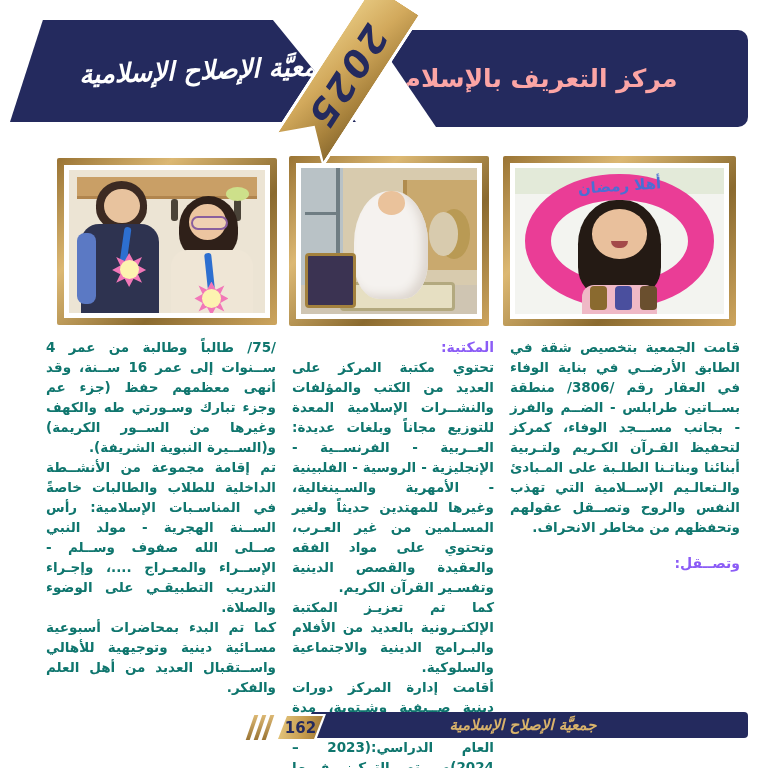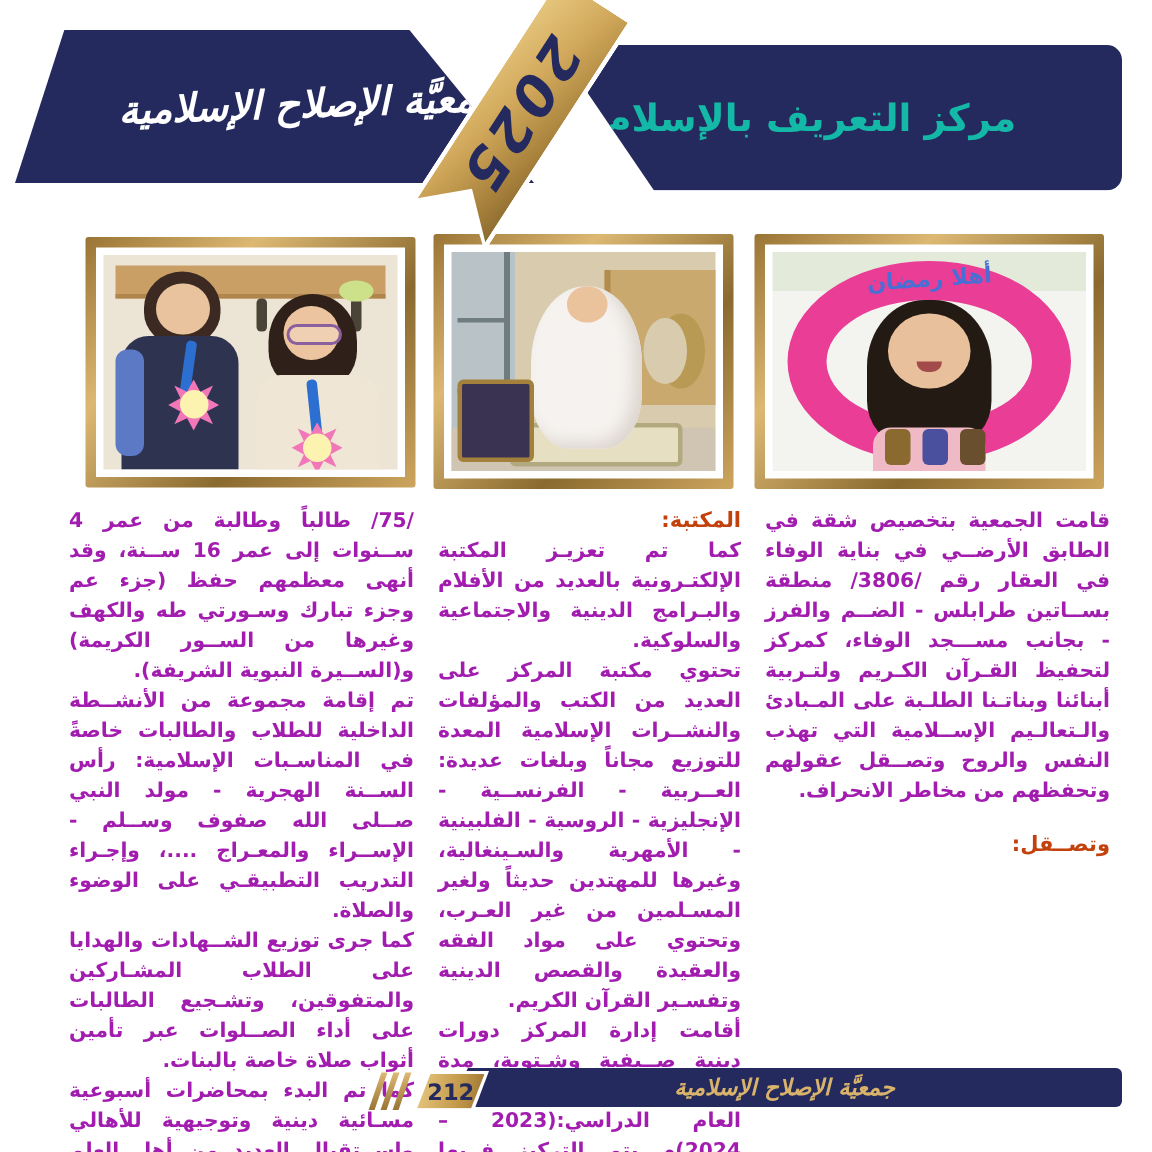--- a/index.html
+++ b/index.html
@@ -34,21 +34,21 @@
     transform:rotate(90deg);color:#242a5e;font-size:37px;font-weight:bold;
     letter-spacing:3px;font-style:italic;
   }
   .banner-right{
     position:absolute;left:362px;top:30px;width:386px;height:97px;
     background:#242a5e;border-radius:10px;
     clip-path:polygon(8px 0,100% 0,100% 100%,74px 100%);
     display:flex;flex-direction:column;align-items:center;justify-content:center;
     gap:6px;z-index:2;padding-right:30px;box-sizing:border-box;direction:rtl;
   }
-  .center-title{color:#14b8a6;font-size:25px;font-weight:bold;}
+  .center-title{color:#fca5a5;font-size:25px;font-weight:bold;}
   .center-subtitle{color:#e9d09a;font-size:16px;font-weight:bold;}
   
   .photo-frame{
     position:absolute;box-sizing:border-box;padding:7px;border-radius:2px;
     background:linear-gradient(135deg,#9a7434,#dcb873 30%,#8a6a2f 65%,#cda55e);
   }
   .mat{background:#ffffff;width:100%;height:100%;box-sizing:border-box;padding:5px;}
   .scene{position:relative;width:100%;height:100%;overflow:hidden;}
   
   .scene1{background:#ece4d4;}
@@ -89,25 +89,25 @@
   .g3-shirt{position:absolute;left:32%;top:80%;width:36%;height:20%;background:#efb9c6;border-radius:12px 12px 0 0;}
   .lantern{position:absolute;bottom:3%;width:8%;height:16%;border-radius:4px;z-index:2;}
   
   .articles{
     position:absolute;left:45px;top:337px;width:695px;height:375px;
     display:grid;grid-template-columns:230px 202px 230px;column-gap:16px;
     direction:rtl;
   }
   .col{direction:rtl;}
   .col p{
-    margin:0;color:#a21caf;font-size:13.5px;line-height:20px;font-weight:bold;
+    margin:0;color:#0f766e;font-size:13.5px;line-height:20px;font-weight:bold;
     text-align:justify;
   }
   .col h3{
-    margin:0;color:#c2410c;font-size:14px;line-height:20px;font-weight:bold;
+    margin:0;color:#8b5cf6;font-size:14px;line-height:20px;font-weight:bold;
   }
   .col h3.spaced{margin-top:16px;}
   
   .footer-band{
     position:absolute;left:298px;top:712px;width:450px;height:26px;
     background:#242a5e;border-radius:0 4px 4px 0;
     clip-path:polygon(14px 0,100% 0,100% 100%,0 100%);
     display:flex;align-items:center;justify-content:center;
   }
   .footer-band .society{
@@ -204,39 +204,38 @@
     </div>
   </div>
 
   <div class="articles">
     <div class="col">
       <p>قامت الجمعية بتخصيص شقة في الطابق الأرضــي في بناية الوفاء في العقار رقم /3806/ منطقة بســاتين طرابلس - الضــم والفرز - بجانب مســـجد الوفاء، كمركز لتحفيظ القـرآن الكـريم ولتـربية أبنائنا وبناتـنا الطلـبة على المـبادئ والـتعالـيم الإســلامية التي تهذب النفس والروح وتصــقل عقولهم وتحفظهم من مخاطر الانحراف.</p>
       <h3 class="spaced">وتصــقل:</h3>
     </div>
     <div class="col">
       <h3>المكتبة:</h3>
+      <p>تحتوي مكتبة المركز على العديد من الكتب والمؤلفات والنشــرات الإسلامية المعدة للتوزيع مجاناً وبلغات عديدة: العــربية - الفرنســية - الإنجليزية - الروسية - الفلبينية - الأمهرية والسـينغالية، وغيرها للمهتدين حديثاً ولغير المسـلمين من غير العـرب، وتحتوي على مواد الفقه والعقيدة والقصص الدينية وتفسـير القرآن الكريم.</p>
       <p>كما تم تعزيـز المكتبة الإلكتـرونية بالعديد من الأفلام والبـرامج الدينية والاجتماعية والسلوكية.</p>
-      <p>تحتوي مكتبة المركز على العديد من الكتب والمؤلفات والنشــرات الإسلامية المعدة للتوزيع مجاناً وبلغات عديدة: العــربية - الفرنســية - الإنجليزية - الروسية - الفلبينية - الأمهرية والسـينغالية، وغيرها للمهتدين حديثاً ولغير المسـلمين من غير العـرب، وتحتوي على مواد الفقه والعقيدة والقصص الدينية وتفسـير القرآن الكريم.</p>
       <p>أقامت إدارة المركز دورات دينية صــيفية وشـتوية، مدة كل دورة ثلاثة أشـهر، طيلة العام الدراسي:(2023 – 2024)م يتم التركيز فــيها على طلاب وطالــبات المدارس الأجنبية وغيـرها. وقد بلغ عددهم حوالـي:</p>
     </div>
     <div class="col">
       <p>/75/ طالباً وطالبة من عمر 4 ســنوات إلى عمر 16 ســنة، وقد أنهى معظمهم حفظ (جزء عم وجزء تبارك وسـورتي طه والكهف وغيرها من الســور الكريمة) و(الســيرة النبوية الشريفة).</p>
       <p>تم إقامة مجموعة من الأنشــطة الداخلية للطلاب والطالبات خاصةً في المناسـبات الإسلامية: رأس الســنة الهجرية - مولد النبي صــلى الله صفوف وســلم - الإســراء والمعـراج ....، وإجـراء التدريب التطبيقـي على الوضوء والصلاة.</p>
-      <p>كما جرى توزيع الشــهادات والهدايا على الطلاب المشـاركين والمتفوقين، وتشـجيع الطالبات على أداء الصــلوات عبر تأمين أثواب صلاة خاصة بالبنات.</p>
       <p>كما تم البدء بمحاضرات أسبوعية مسـائية دينية وتوجيهية للأهالي واســتقبال العديد من أهل العلم والفكر.</p>
     </div>
   </div>
 
   <div class="slashes">
     <div class="slash"></div>
     <div class="slash"></div>
     <div class="slash"></div>
   </div>
   <div class="footer-band">
     <div class="society">جمعيَّة الإصلاح الإسلامية</div>
   </div>
   <div class="page-chip-outer">
     <div class="page-chip">
-      <span>212</span>
+      <span>162</span>
     </div>
   </div>
 
 </div>
 
 </body></html>

